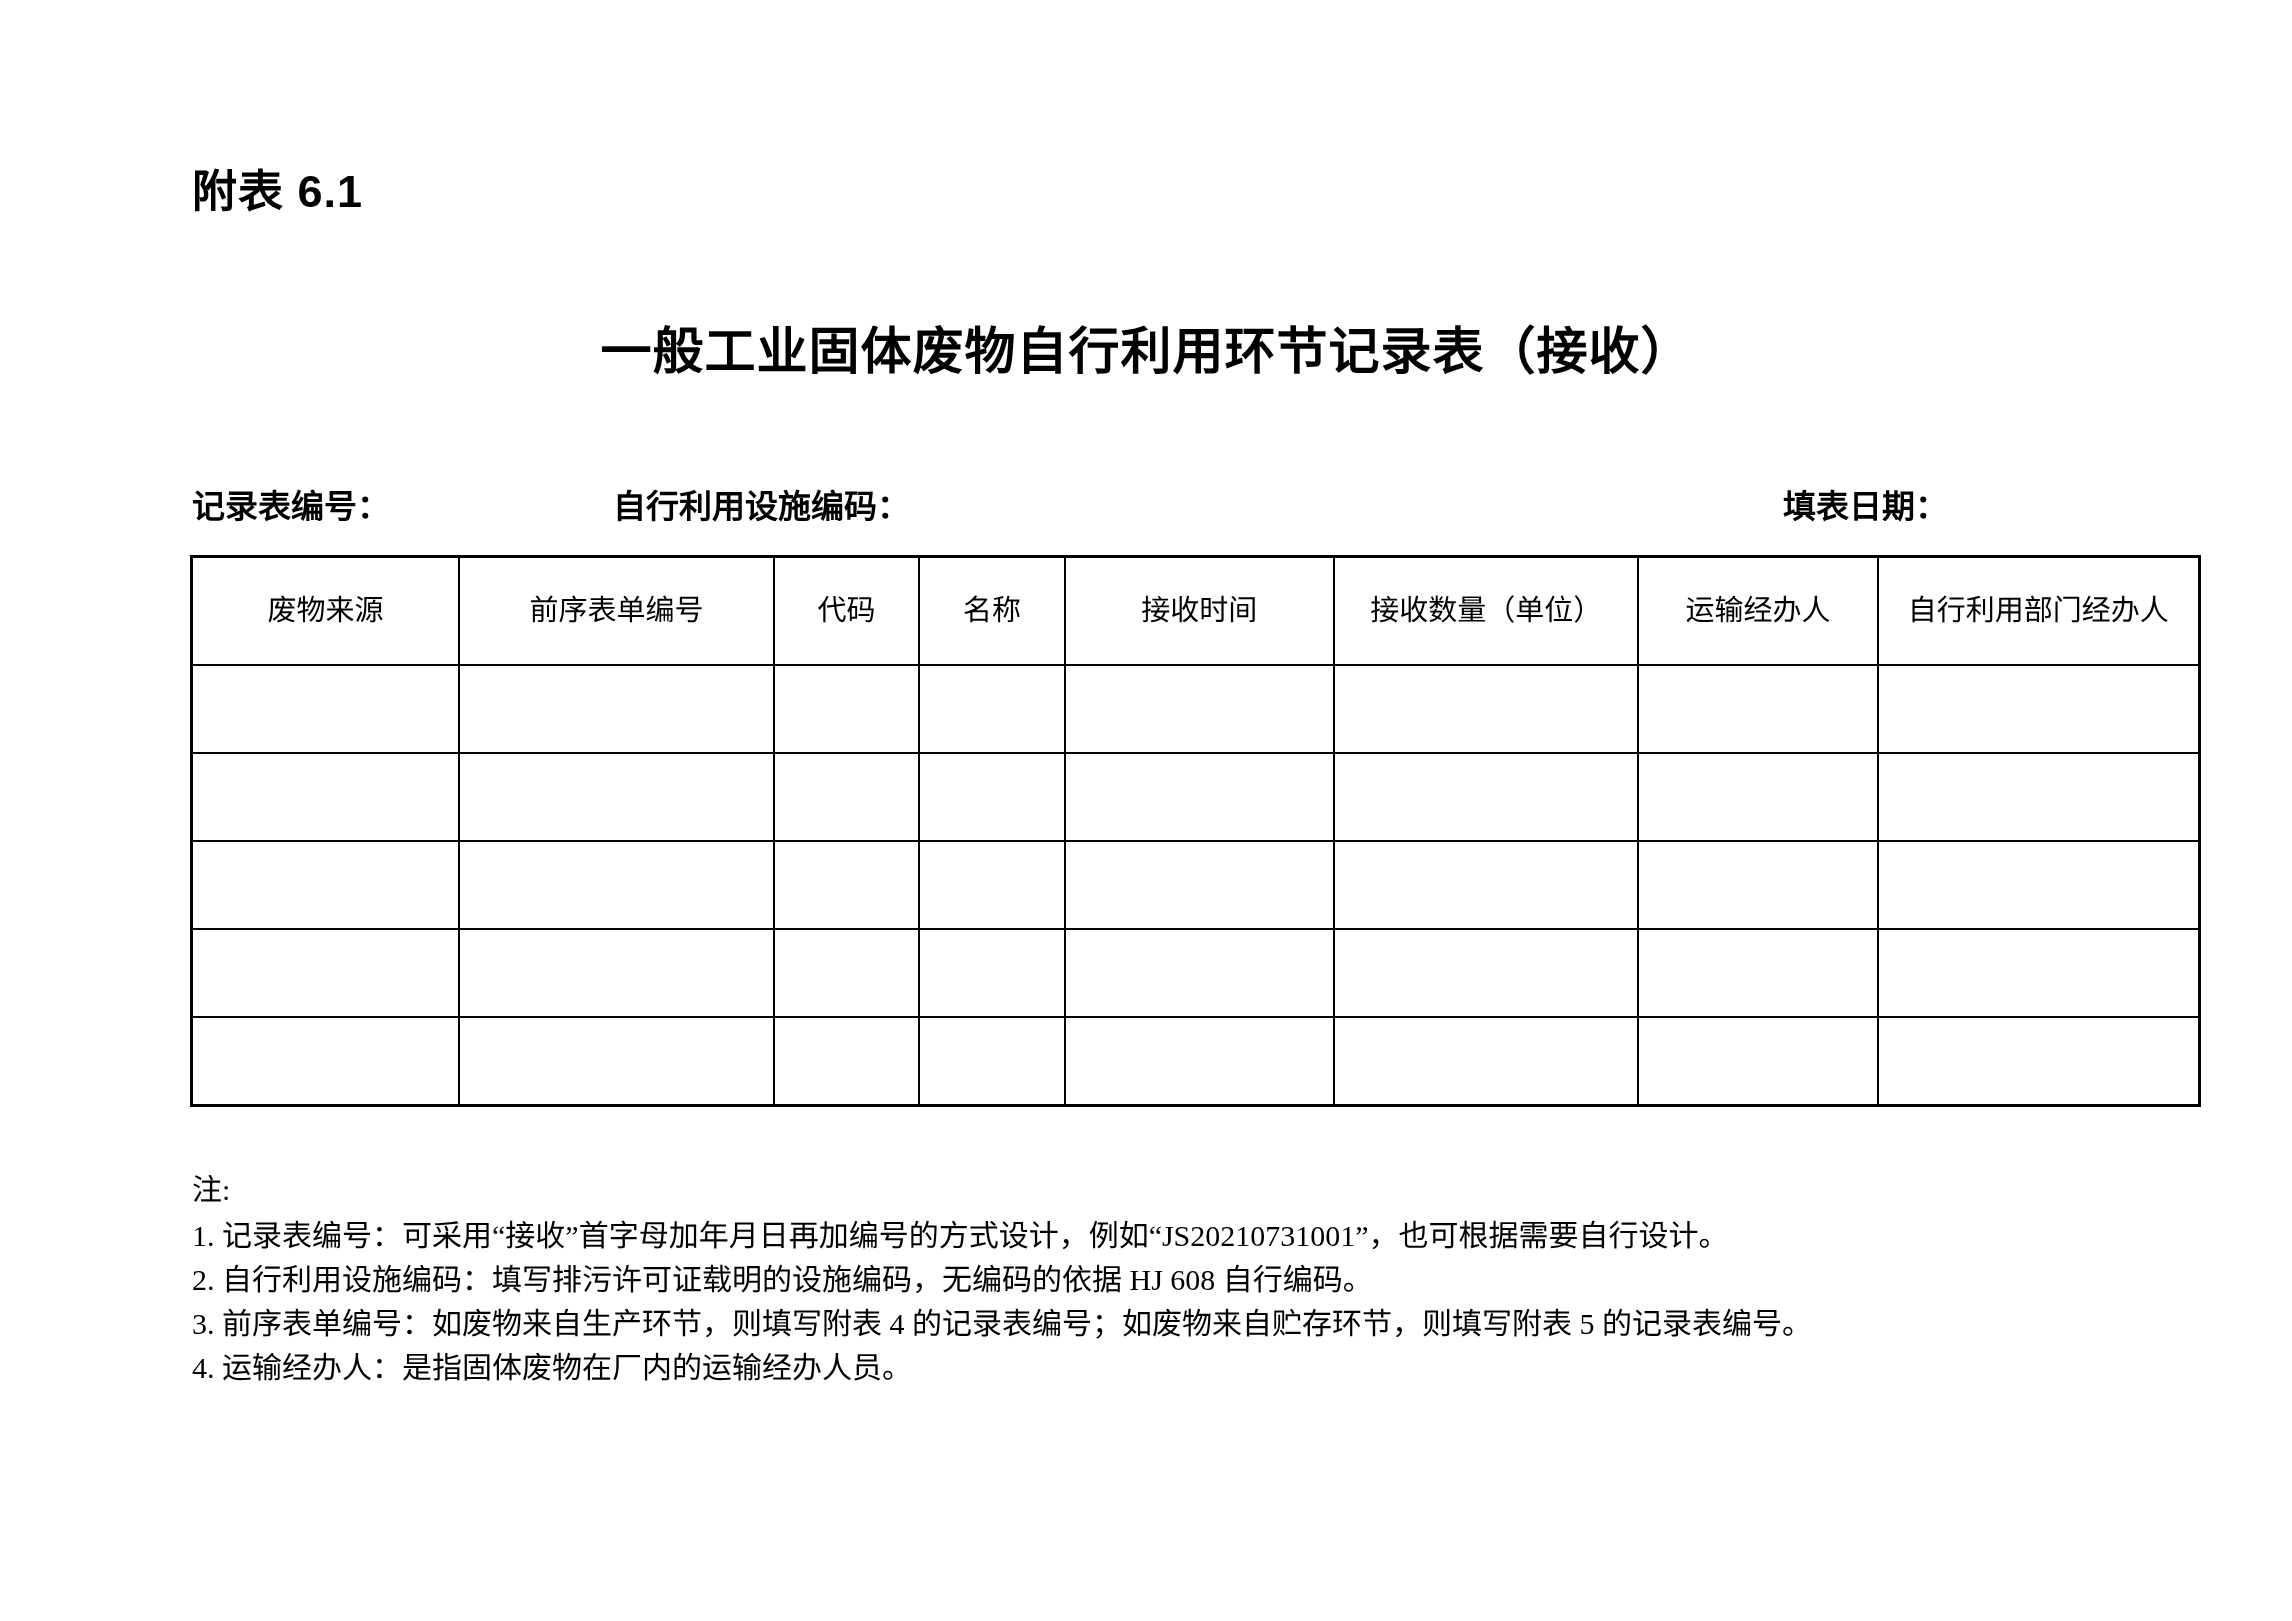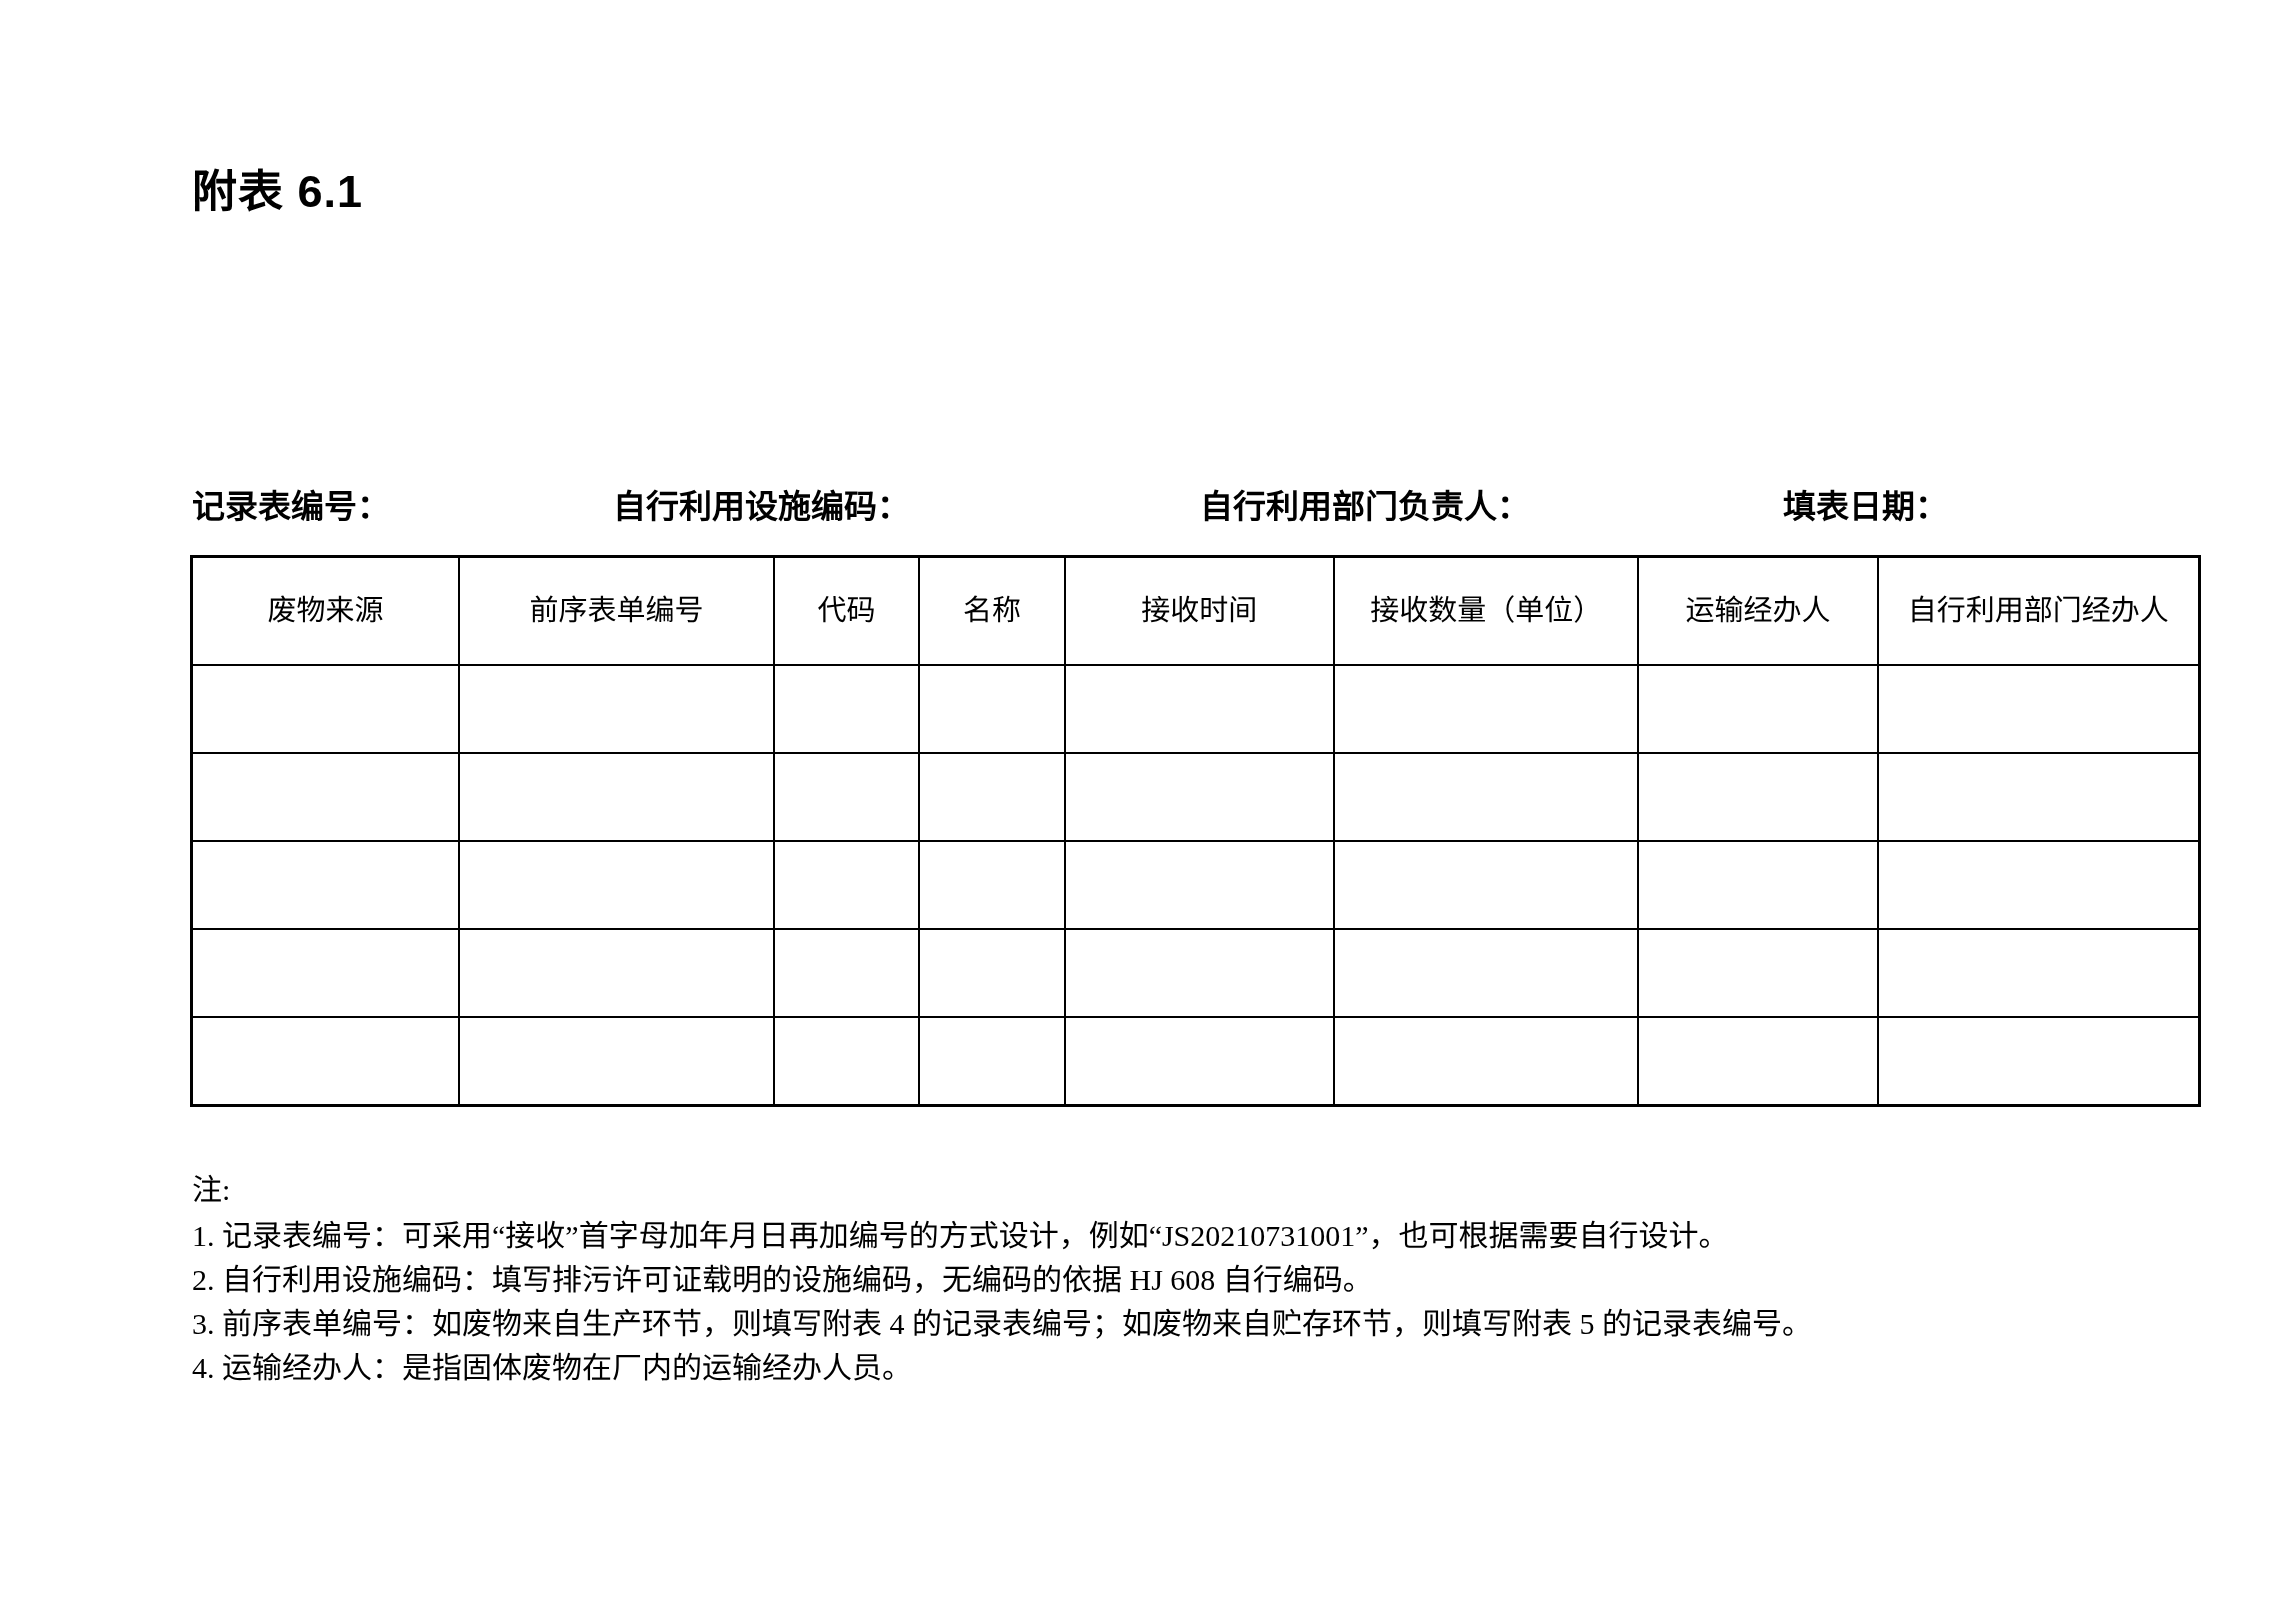--- a/index.html
+++ b/index.html
@@ -147,25 +147,25 @@
     white-space: nowrap;
   }
 </style>
 </head>
 <body>
 
 <div class="page">
 
   <div class="doc-label">附表 6.1</div>
 
+  <div class="doc-title">一般工业固体废物自行利用环节记录表（接收）</div>
 
   <div class="meta-row">
     <span class="meta-field f0">记录表编号：</span>
     <span class="meta-field f1">自行利用设施编码：</span>
-    <span class="meta-field f2">自行利用部门负责人：</span>
     <span class="meta-field f3">填表日期：</span>
   </div>
 
   <table class="form-table">
     <colgroup>
       <col class="c0">
         <col class="c1">
         <col class="c2">
         <col class="c3">
       <col class="c4">

